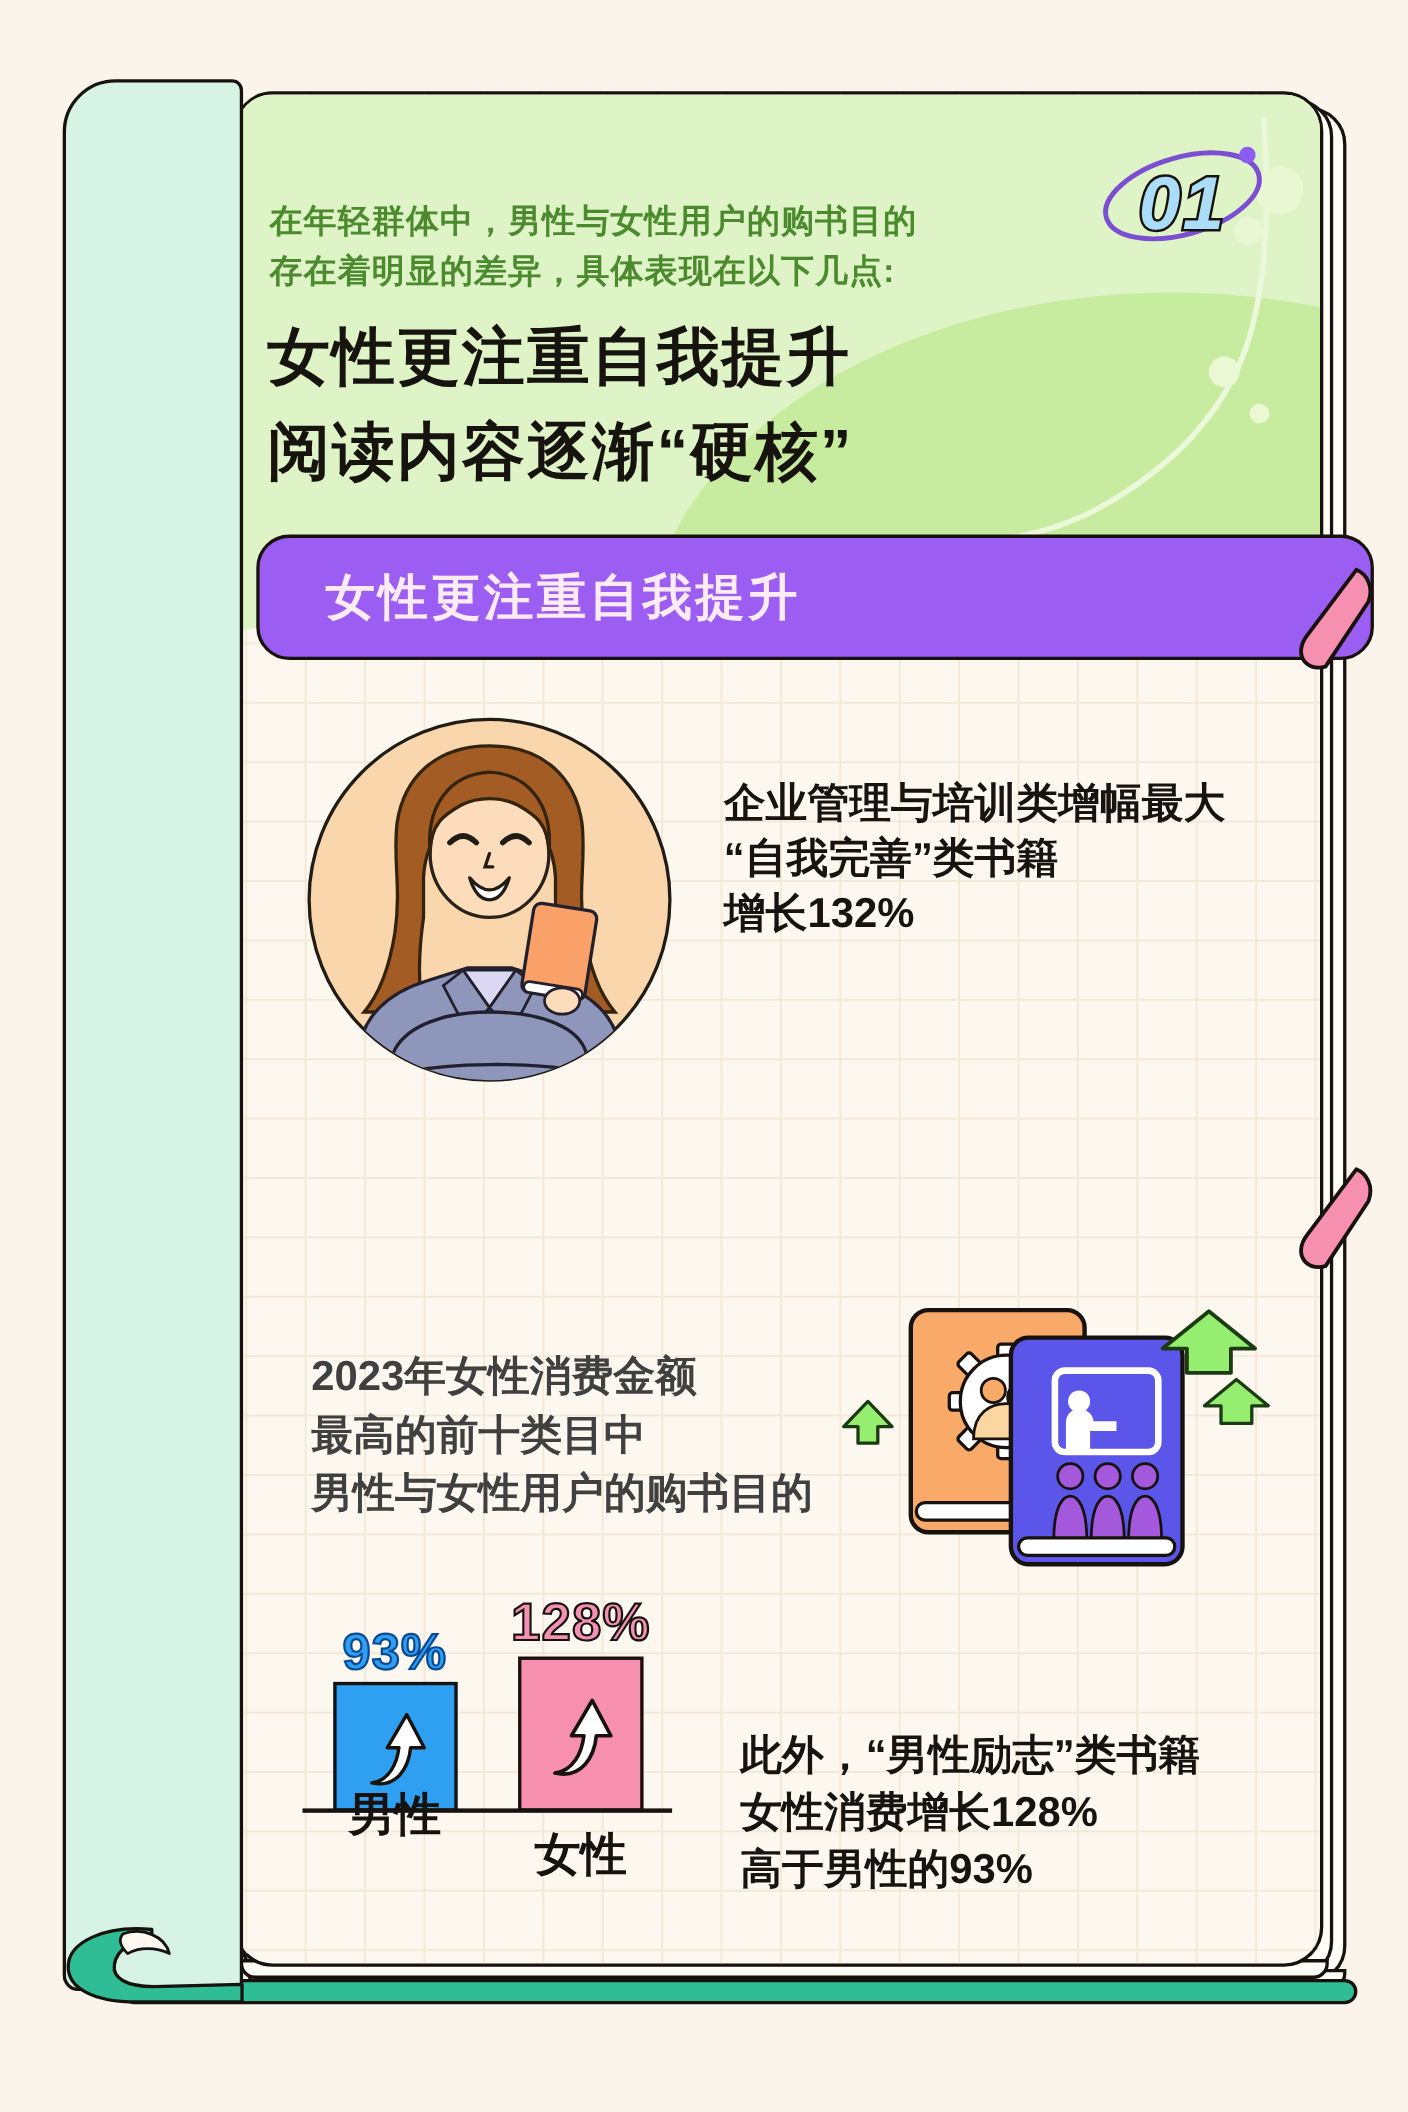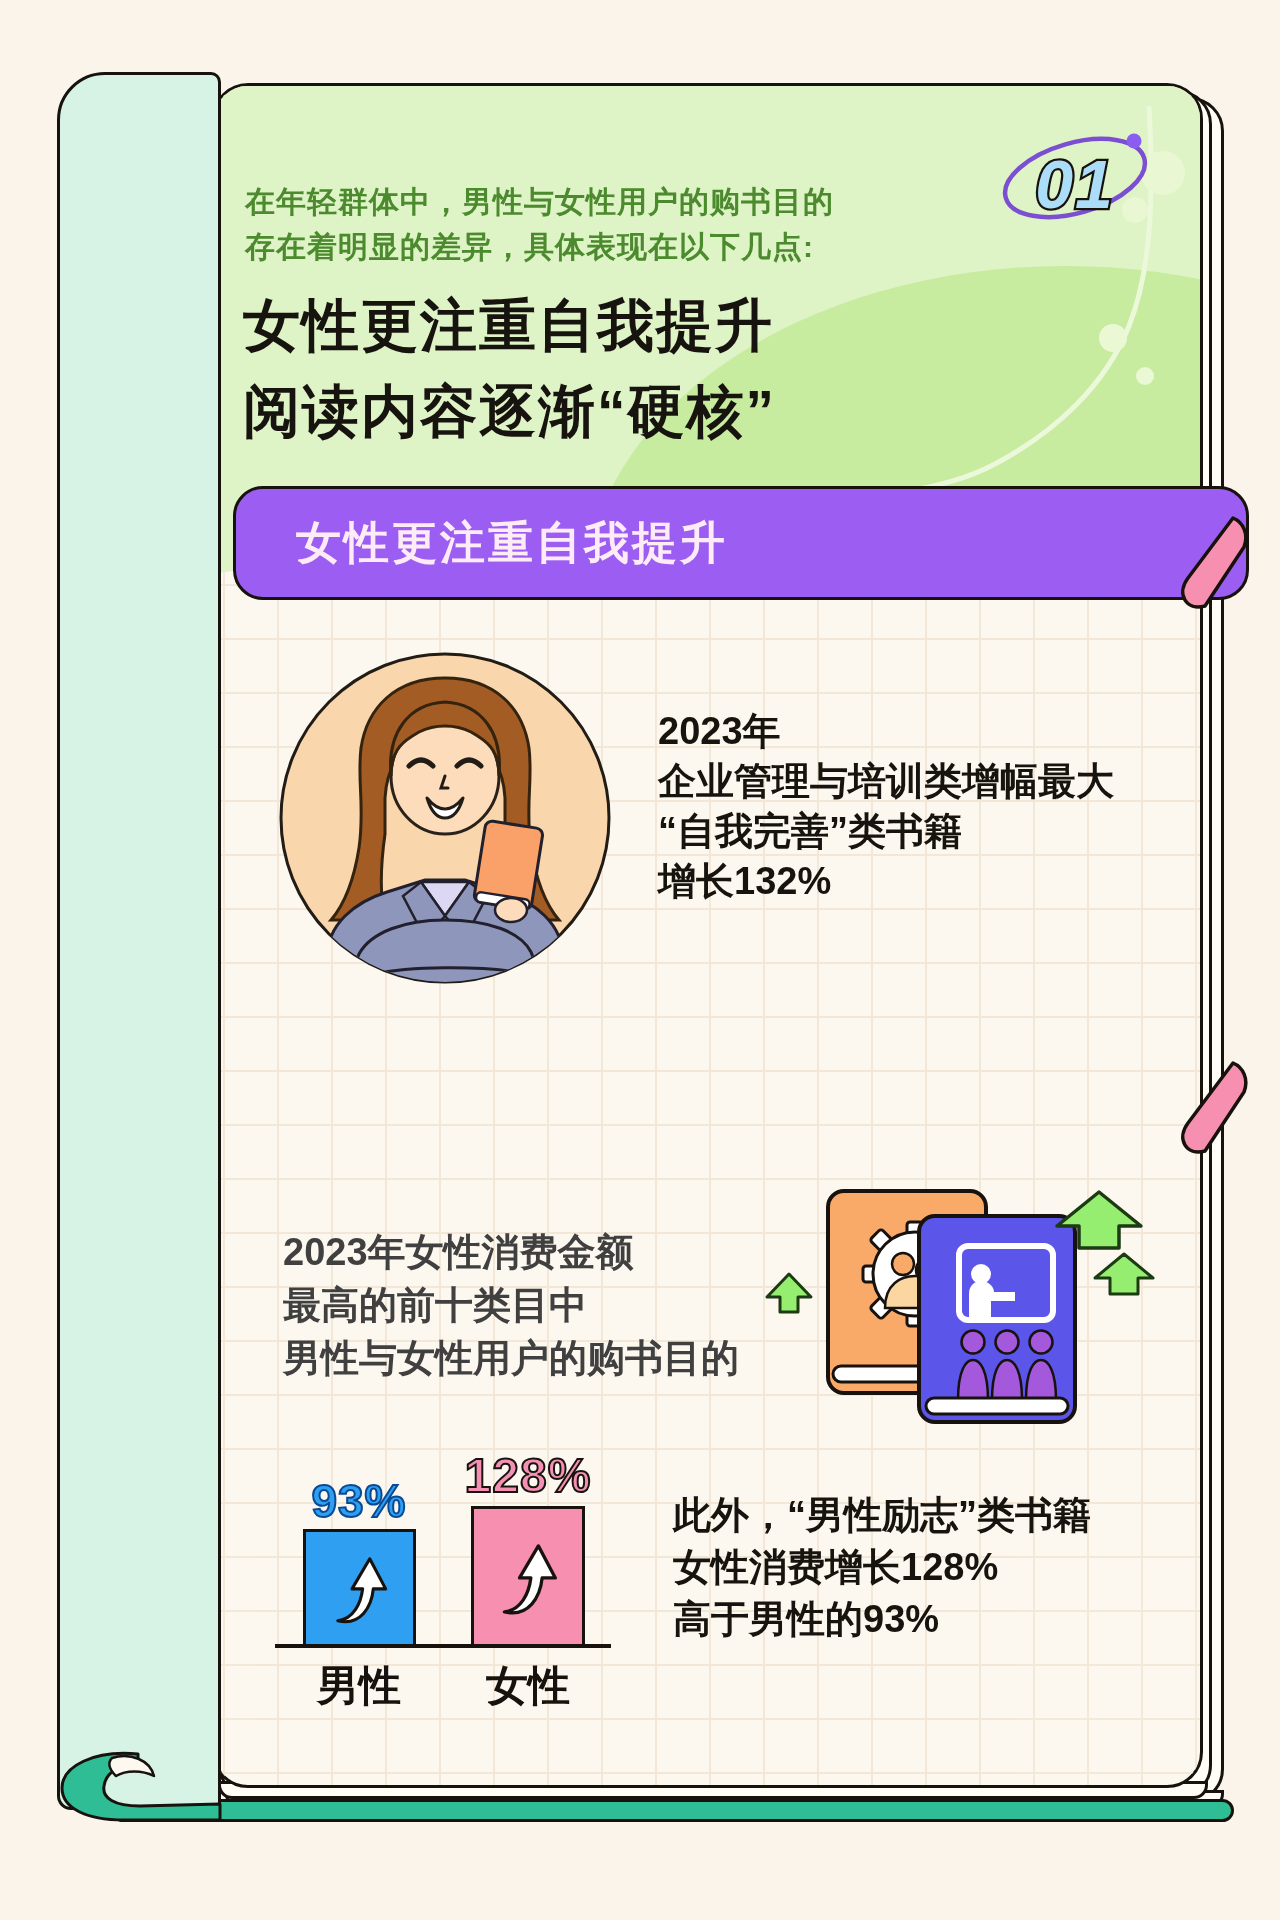--- a/index.html
+++ b/index.html
@@ -44,38 +44,38 @@
           font-size:45px;font-weight:bold;color:#fdecf7;letter-spacing:3px;white-space:nowrap;}
   .banner1{top:400px;} .banner2{top:945px;}
   .fold{width:80px;height:100px;z-index:5;}
   .fold1{left:962px;top:428px;} .fold2{left:962px;top:973px;}
 
   .woman{left:60px;top:562px;width:340px;height:340px;z-index:1;}
   .stat1{left:443px;top:620px;font-size:38px;line-height:50px;font-weight:900;
          color:#17130e;white-space:nowrap;z-index:1;}
   .stat2{left:28px;top:1140px;font-size:38px;line-height:53px;font-weight:900;
          color:#404040;white-space:nowrap;z-index:1;margin-left:40px;}
-  .extra{left:458px;top:1403px;font-size:38px;line-height:52px;font-weight:900;
+  .extra{left:458px;top:1484px;font-size:38px;line-height:52px;font-weight:900;
          color:#17130e;white-space:nowrap;z-index:1;}
   .books{left:548px;top:1096px;width:400px;height:250px;z-index:1;}
 
   
   .bar{border:3px solid #17120d;box-sizing:border-box;display:flex;
        align-items:center;justify-content:center;z-index:1;}
   .bar-m{left:88px;top:1443px;width:113px;height:118px;background:#2f9ff2;}
   .bar-f{left:256px;top:1420px;width:114px;height:141px;background:#f78fb0;}
   .baseline{left:60px;top:1558px;width:336px;height:4px;background:#17120d;z-index:1;}
   .val{font-weight:900;text-align:center;white-space:nowrap;z-index:1;letter-spacing:1px;}
   .val-m{left:84px;top:1388px;width:120px;font-size:46px;color:#2f9ff2;
          -webkit-text-stroke:2px #0a4a94;}
   .val-f{left:248px;top:1362px;width:130px;font-size:48px;color:#f590b5;
          -webkit-text-stroke:2px #17130e;}
   .cat{font-size:42px;font-weight:900;color:#17120d;width:120px;text-align:center;
        white-space:nowrap;z-index:1;}
-  .cat-m{left:84px;top:1572px;} .cat-f{left:253px;top:1572px;}
+  .cat-m{left:84px;top:1536px;} .cat-f{left:253px;top:1572px;}
 
   .footer{left:0;top:1838px;width:1280px;text-align:center;font-size:27px;
           color:#a49c92;letter-spacing:2px;z-index:0;}
 </style>
 </head>
 <body>
 
 <div class="canvas">
 
   <div class="abs page3"></div>
@@ -154,21 +154,20 @@
       <ellipse cx="170" cy="128" rx="54" ry="58" fill="#fcdcba" stroke="#2a211a" stroke-width="3"></ellipse>
       <path d="M116,128 C112,84 134,56 170,54 C206,56 228,84 224,128 C224,100 210,92 196,84
                C180,76 160,76 144,84 C130,92 116,100 116,128 Z" fill="#a35c24" stroke="#33230f" stroke-width="3"></path>
       <path d="M134,118 Q146,106 158,118" fill="none" stroke="#221c16" stroke-width="5" stroke-linecap="round"></path>
       <path d="M182,118 Q194,106 206,118" fill="none" stroke="#221c16" stroke-width="5" stroke-linecap="round"></path>
       <path d="M170,128 L166,140 L173,140" fill="none" stroke="#221c16" stroke-width="3" stroke-linecap="round"></path>
       <path d="M152,150 Q170,172 188,150 Q182,170 170,170 Q158,170 152,150 Z" fill="#fff" stroke="#221c16" stroke-width="3" stroke-linejoin="round"></path>
     </svg>
 
     <div class="abs stat1">
-      <div>2023年</div>
       <div>企业管理与培训类增幅最大</div>
       <div>“自我完善”类书籍</div>
       <div>增长132%</div>
     </div>
 
     <svg class="abs fold fold2" viewBox="0 0 80 100">
       <path d="M56,4 C66,8 72,20 67,33 L28,92 C9,97 -1,80 11,64 Z" fill="#f78fb0" stroke="#17120d" stroke-width="3.5" stroke-linejoin="round"></path>
     </svg>
 
     <div class="abs stat2">

